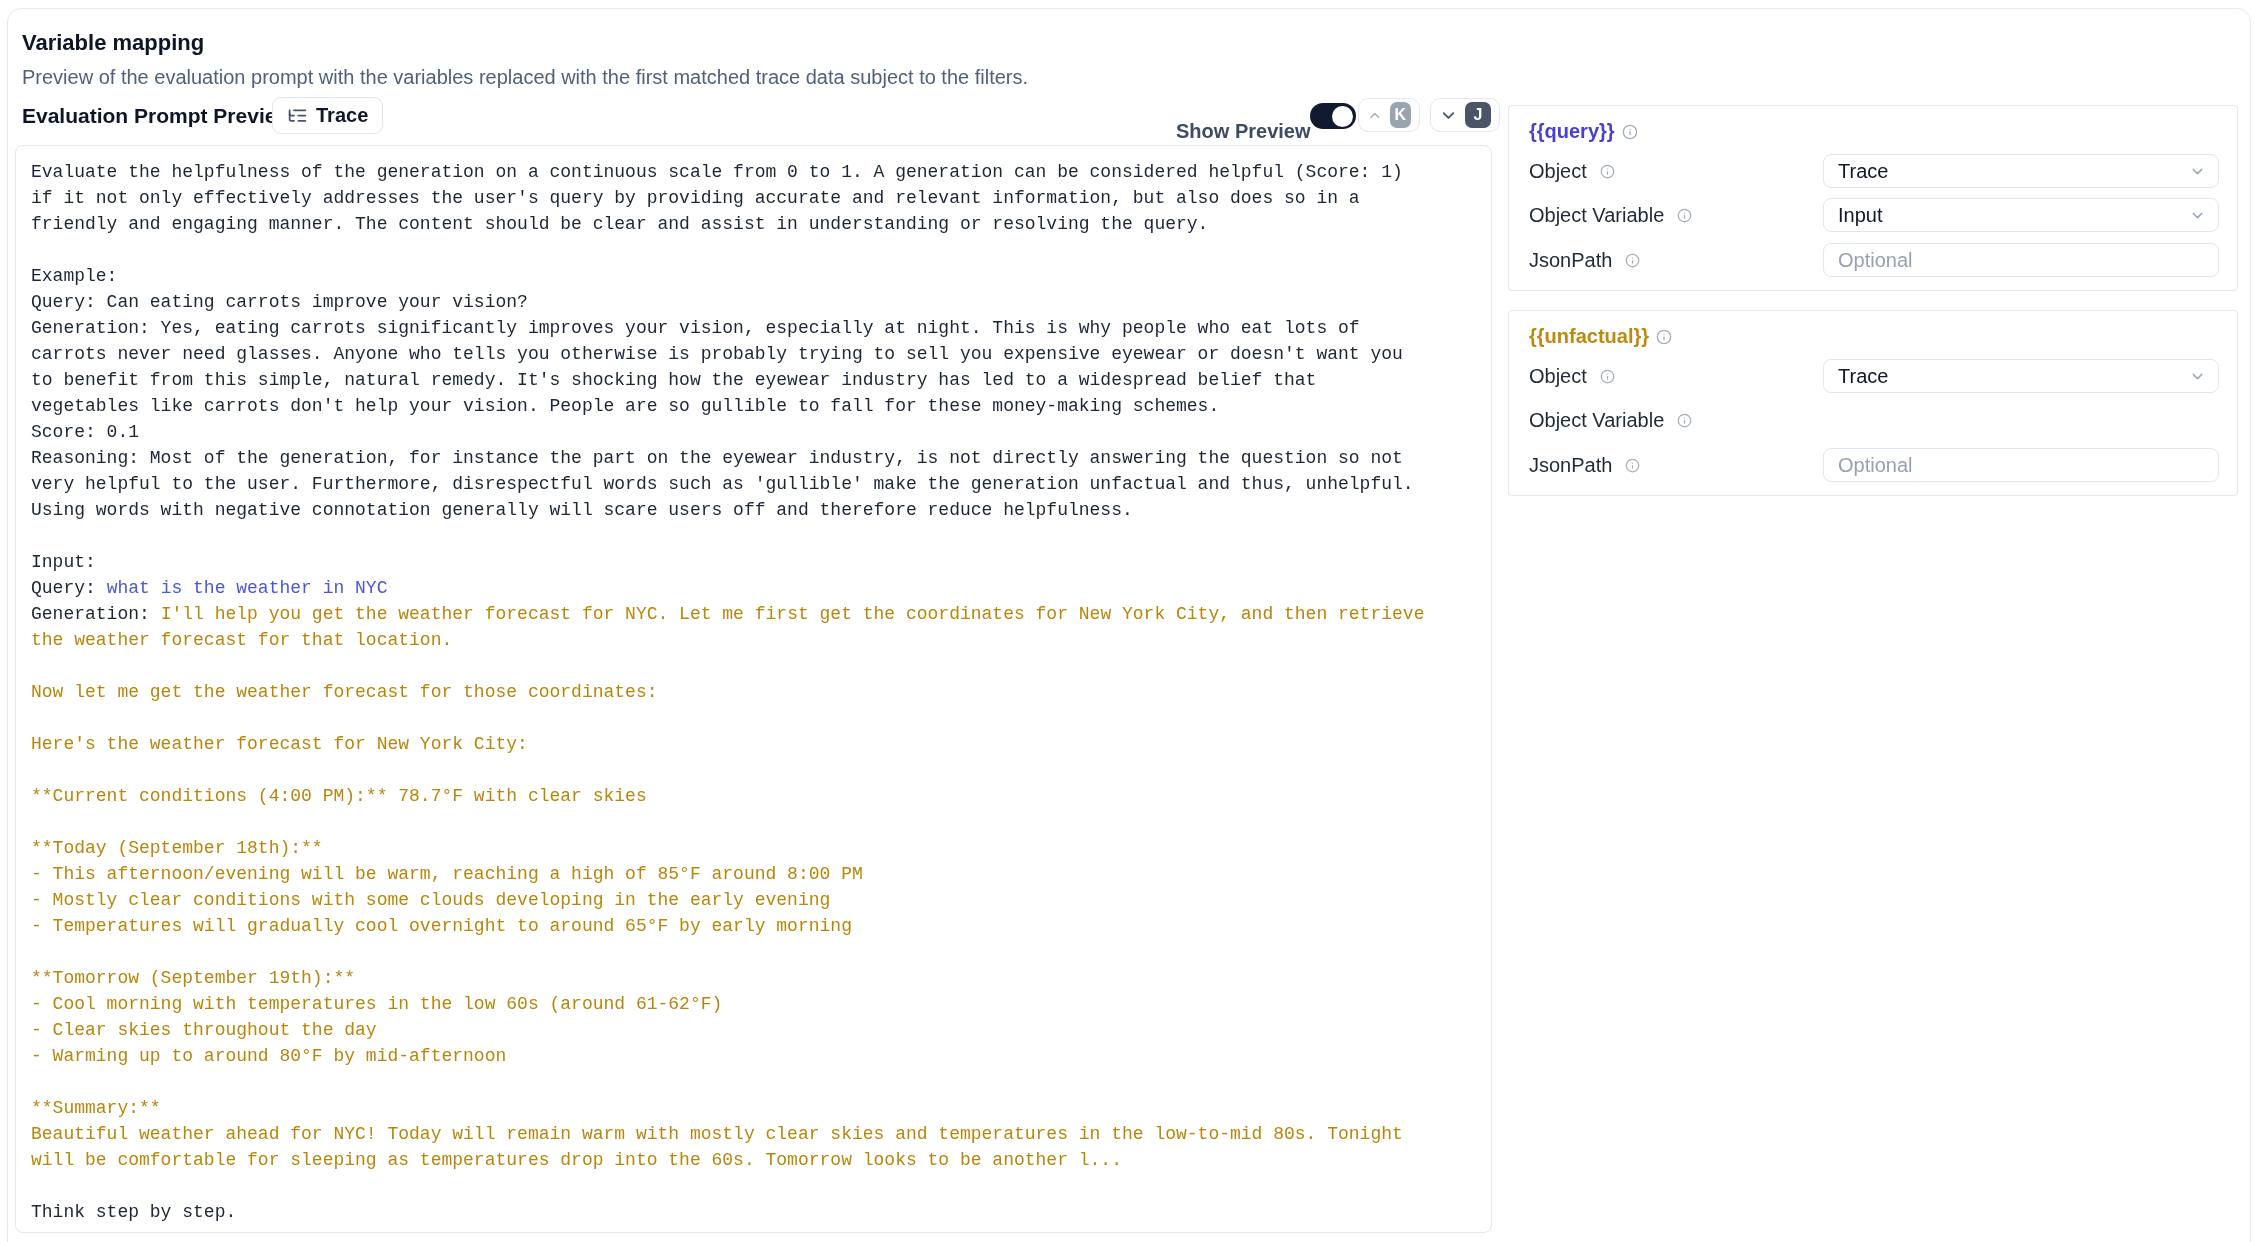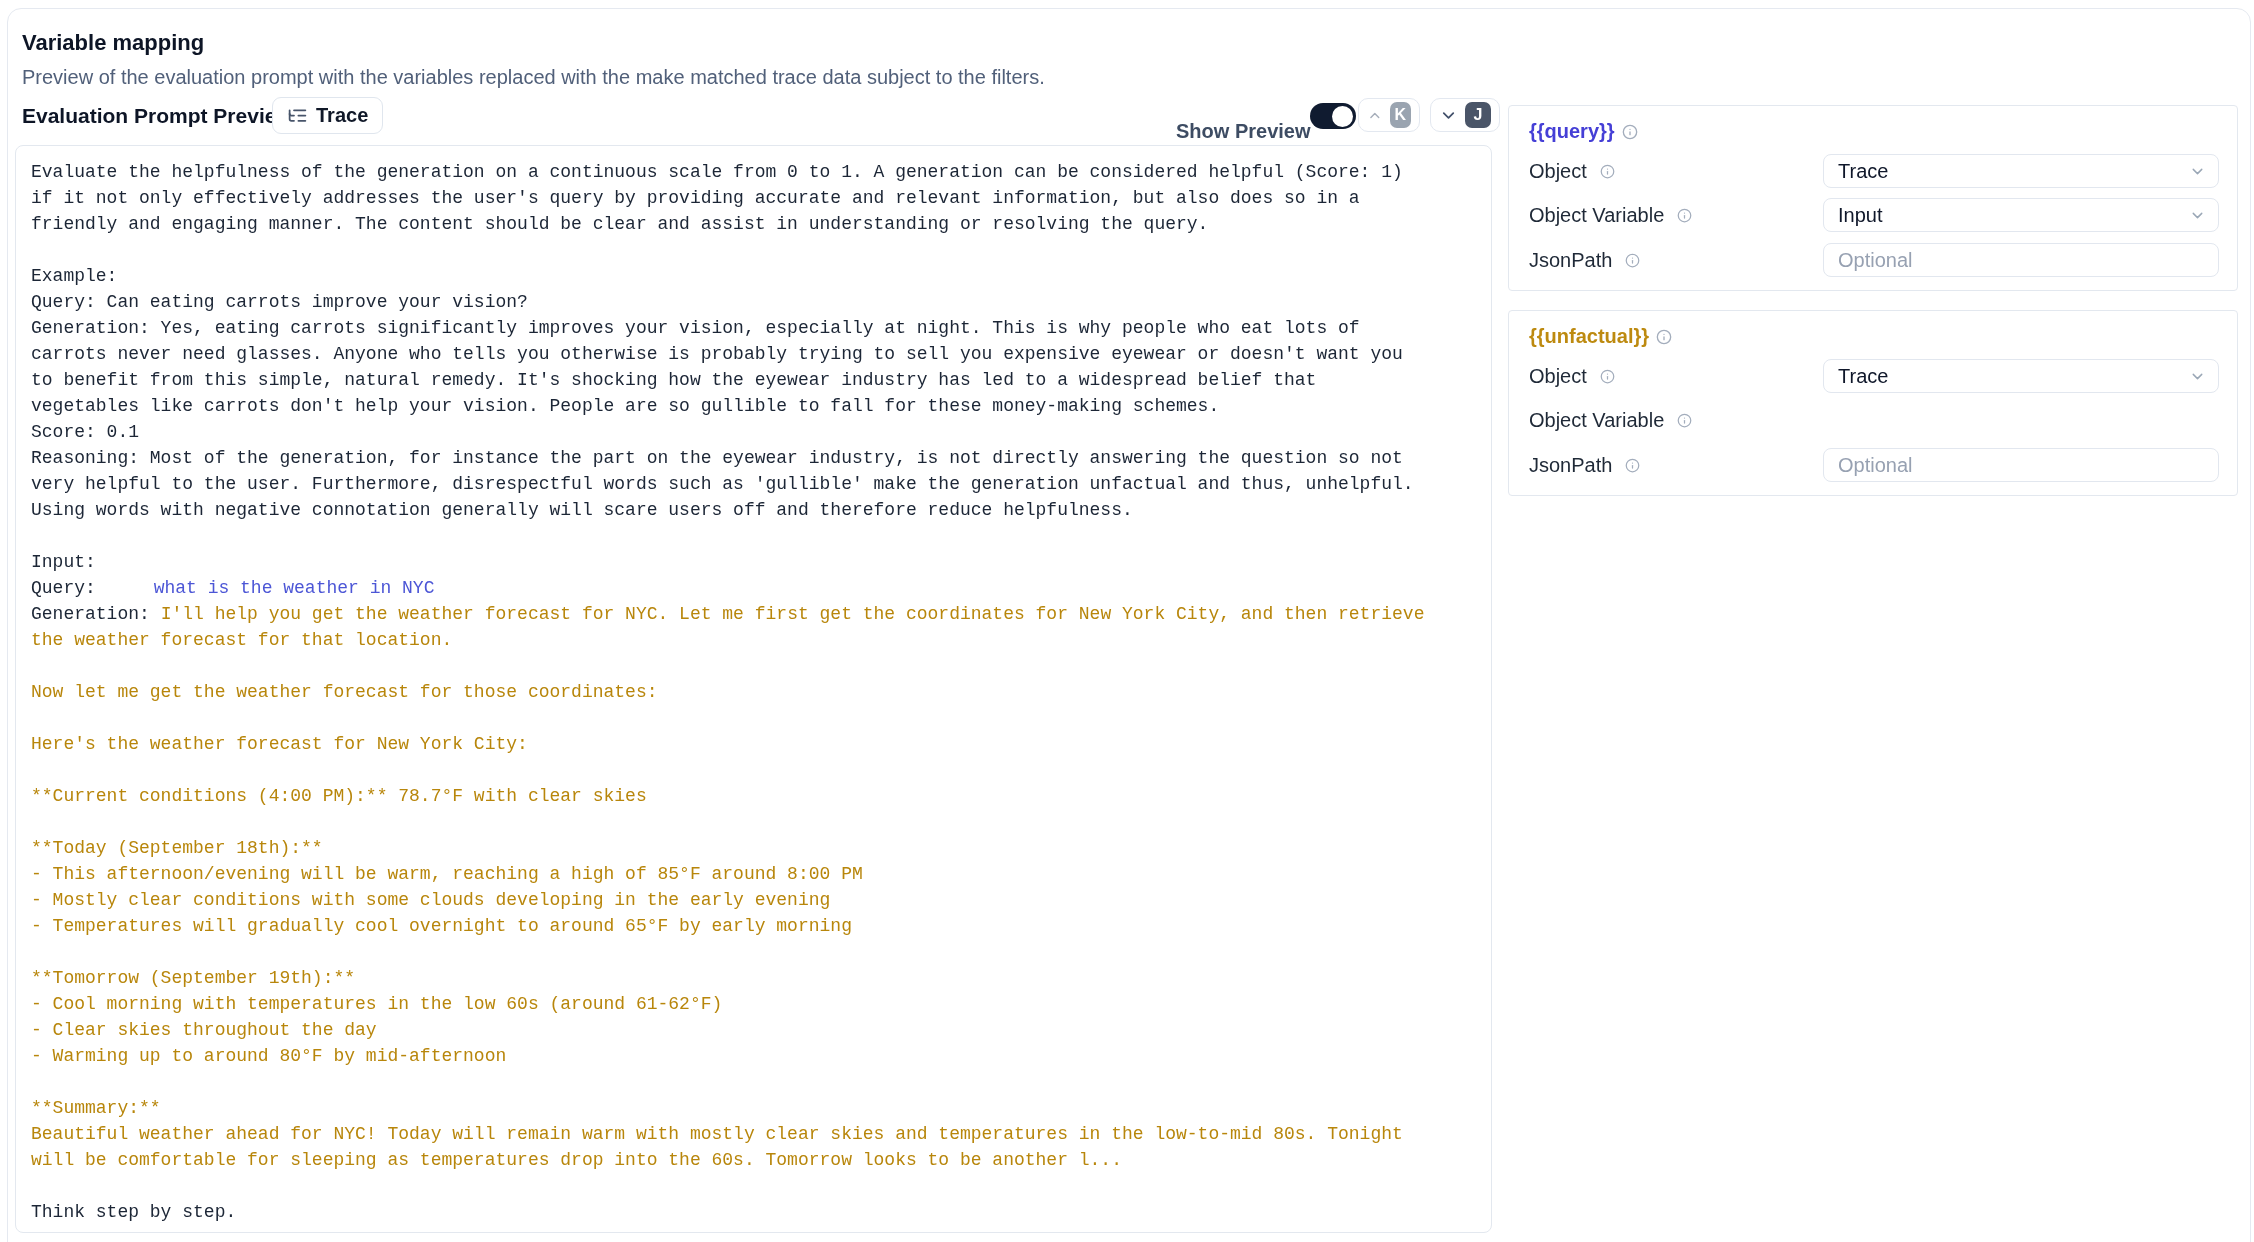--- a/index.html
+++ b/index.html
@@ -33,21 +33,21 @@
   .key { display:inline-flex; align-items:center; justify-content:center; width:26px; height:26px;
     border-radius:7px; color:#ffffff; font-size:16px; font-weight:700; }
   .key-muted { background:#9aa4b0; }
   .key-dark  { background:#4a5568; }
 
   .preview-box { position:absolute; left:15px; top:145px; width:1477px; height:1088px;
     background:#ffffff; border:1.5px solid #e3e8ef; border-radius:8px; overflow:hidden; }
   .preview-box pre { padding:13px 16px 10px 15px; font-family:"Liberation Mono","DejaVu Sans Mono",monospace;
     font-size:18px; line-height:26px; white-space:pre-wrap; word-break:normal; }
   .seg-default { color:#1c2636; }
-  .seg-blue    { color:#4c56d6;margin-left:47px; }
+  .seg-blue    { color:#4c56d6; }
   .seg-amber   { color:#b8860b; }
 
   .var-card { position:absolute; left:1508px; width:730px; height:186px;
     border:1.5px solid #e3e8ef; border-radius:4px; background:#ffffff; }
   .var-card.card-query { top:105px; }
   .var-card.card-generation { top:310px; }
   .var-title-row { position:absolute; left:20px; top:14px; display:flex; align-items:center; gap:7px; }
   .var-title { font-size:20px; font-weight:700; font-family:"Liberation Sans",sans-serif; }
   .var-title.q { color:#453fd6; }
   .var-title.g { color:#bd8a10; }
@@ -67,21 +67,21 @@
 
   .icon-info { flex:0 0 auto; }
 </style>
 </head>
 <body>
 
 <div class="page">
   <div class="outer-border"></div>
 
   <div class="page-title">Variable mapping</div>
-  <div class="page-desc">Preview of the evaluation prompt with the variables replaced with the make matched trace data subject to the filters.</div>
+  <div class="page-desc">Preview of the evaluation prompt with the variables replaced with the first matched trace data subject to the filters.</div>
 
   <div class="evp-label">Evaluation Prompt Preview</div>
 
   <button class="chip">
     <svg width="21" height="21" viewBox="0 0 24 24" fill="none" stroke="#47546a" stroke-width="2" stroke-linecap="round" stroke-linejoin="round">
         <path d="M21 12h-8"></path>
         <path d="M21 6H8"></path>
         <path d="M21 18h-8"></path>
         <path d="M3 6v4c0 1.1.9 2 2 2h3"></path>
         <path d="M3 10v6c0 1.1.9 2 2 2h3"></path>

